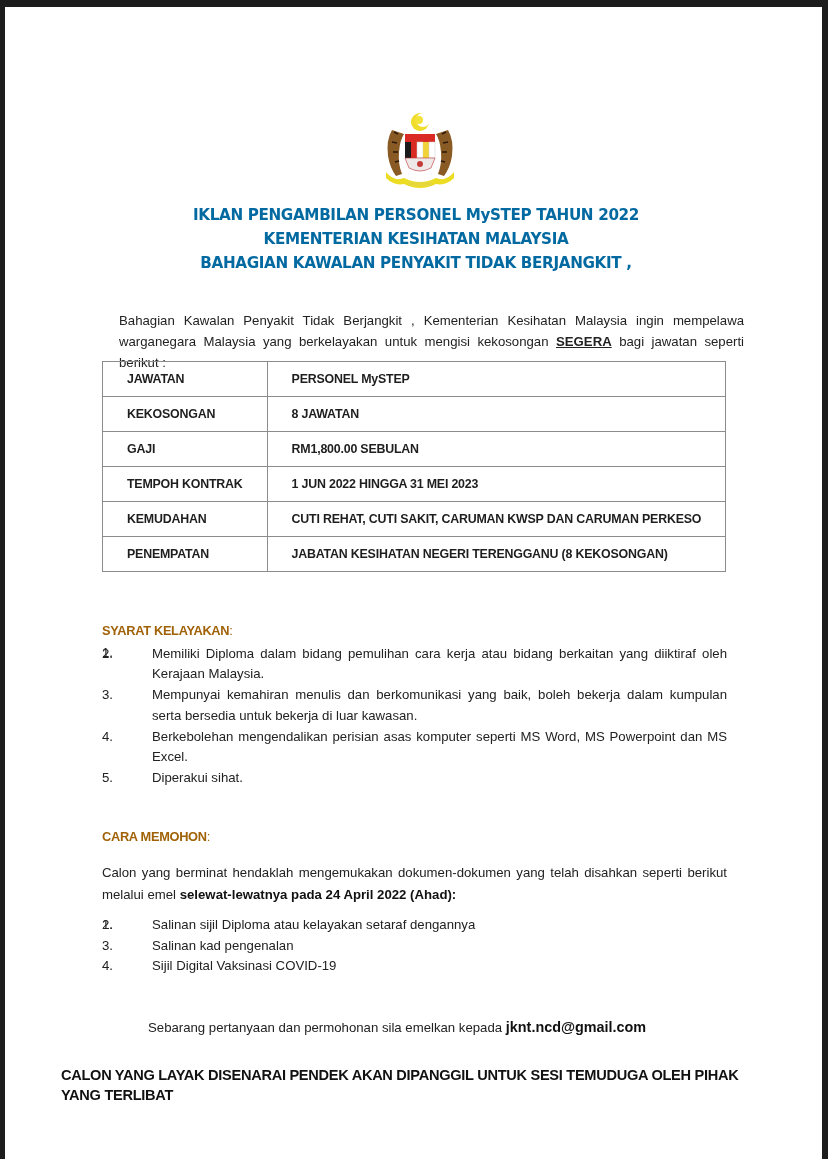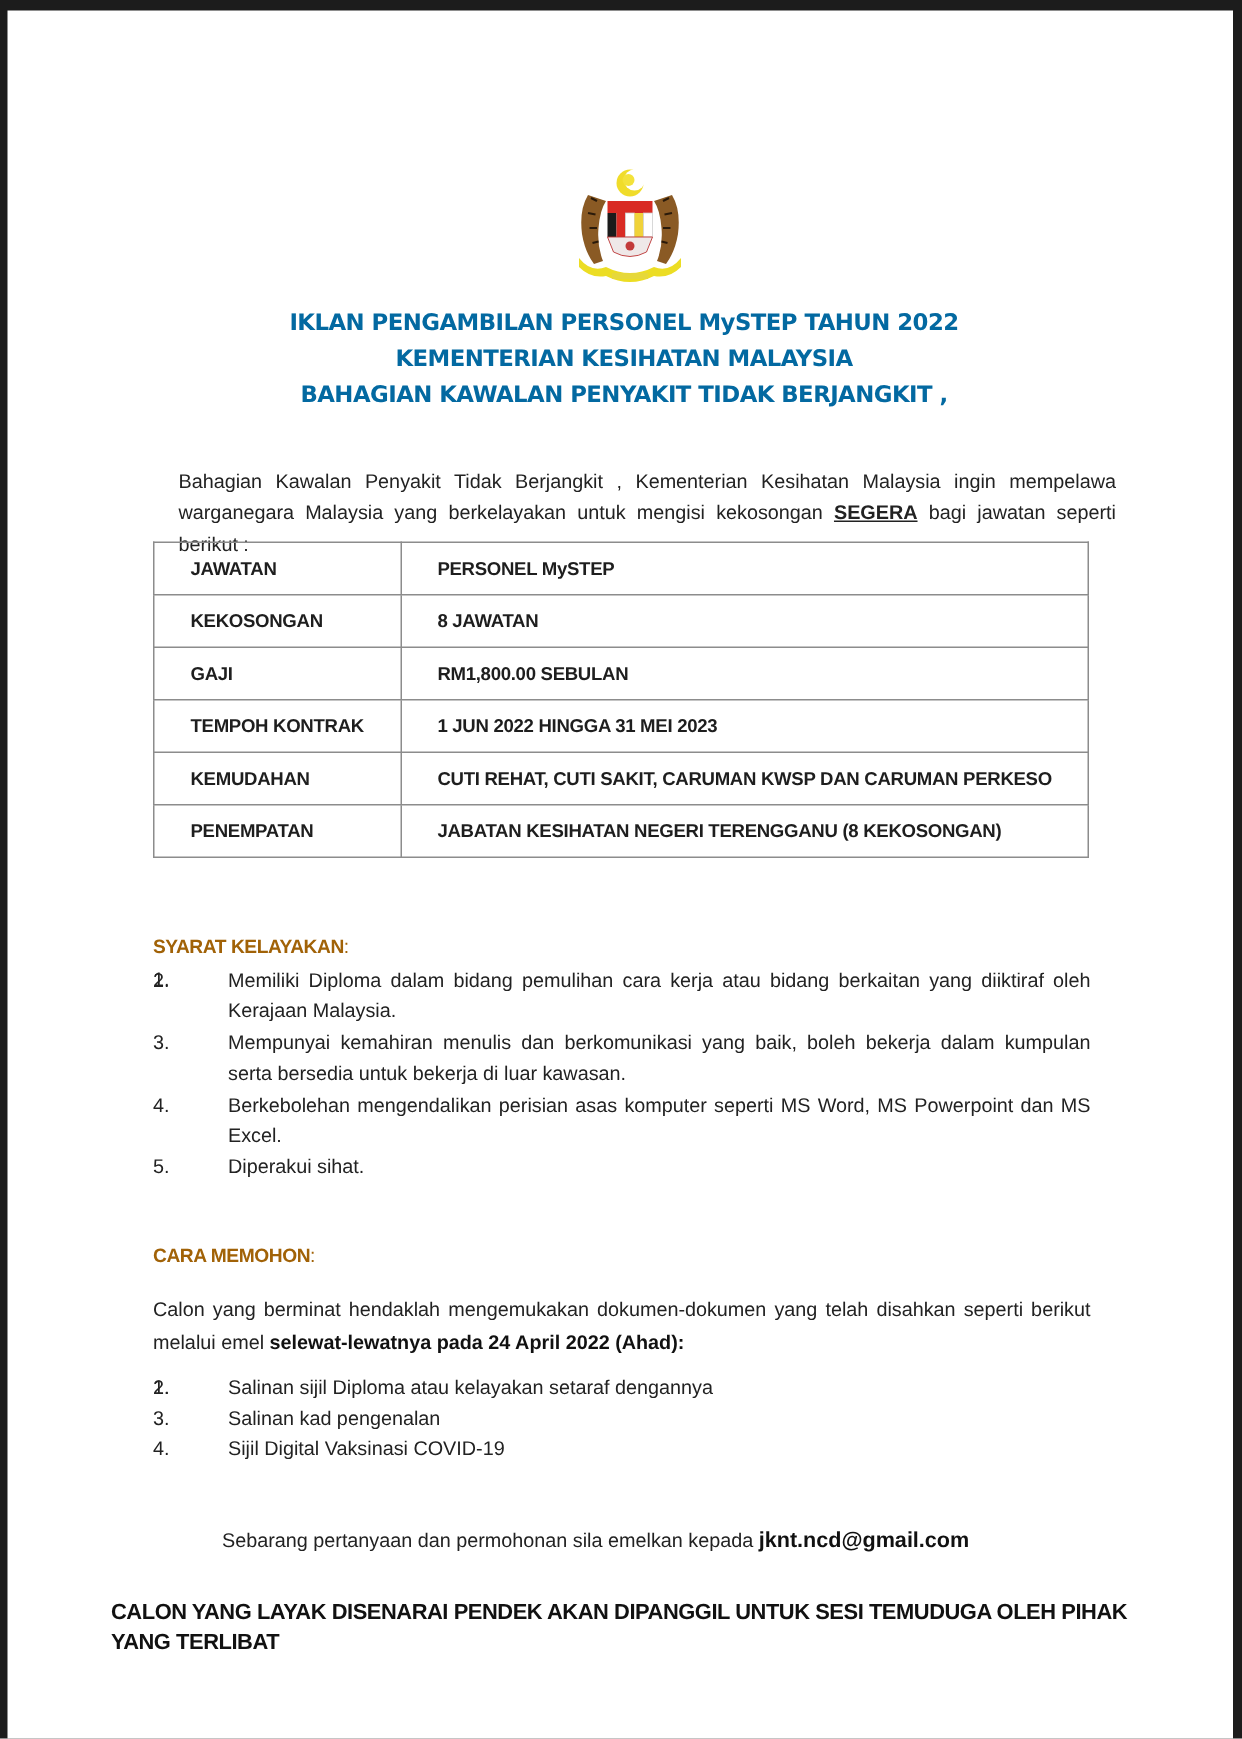--- a/index.html
+++ b/index.html
@@ -50,21 +50,21 @@
   .apply-text {
     position: absolute; left: 97px; top: 855px; width: 625px; line-height: 22px;
     text-align: justify; text-align-last: left;
   }
   .apply-text b { color: #111; }
   .contact { position: absolute; left: 97px; top: 1012px; white-space: nowrap; margin-left: 46px; }
   .contact b { font-size: 14.4px; color: #111; }
   .closing {
     position: absolute; left: 56px; top: 1058px; width: 700px;
     font-family: "Liberation Sans", sans-serif; font-weight: bold; font-size: 14.6px;
-    line-height: 20px; letter-spacing: -0.3px; color: #111; margin-left: 13px;
+    line-height: 20px; letter-spacing: -0.3px; color: #111;
   }
 </style>
 </head>
 <body>
 
 <div class="page">
 
   <svg class="emblem" viewBox="0 0 84 82">
 
     <circle cx="42" cy="12" r="9" fill="#f0dc2a"></circle>

